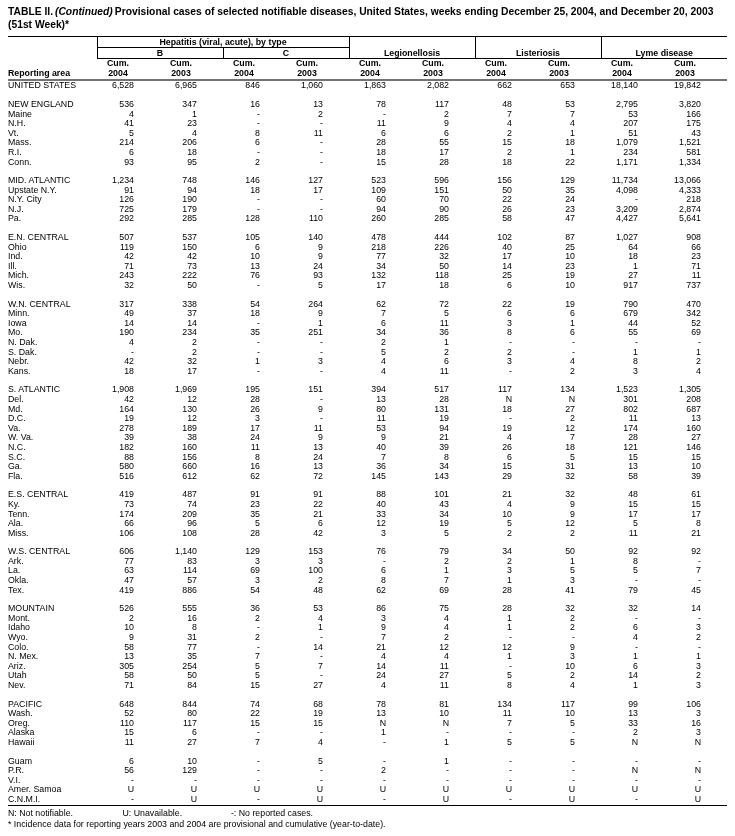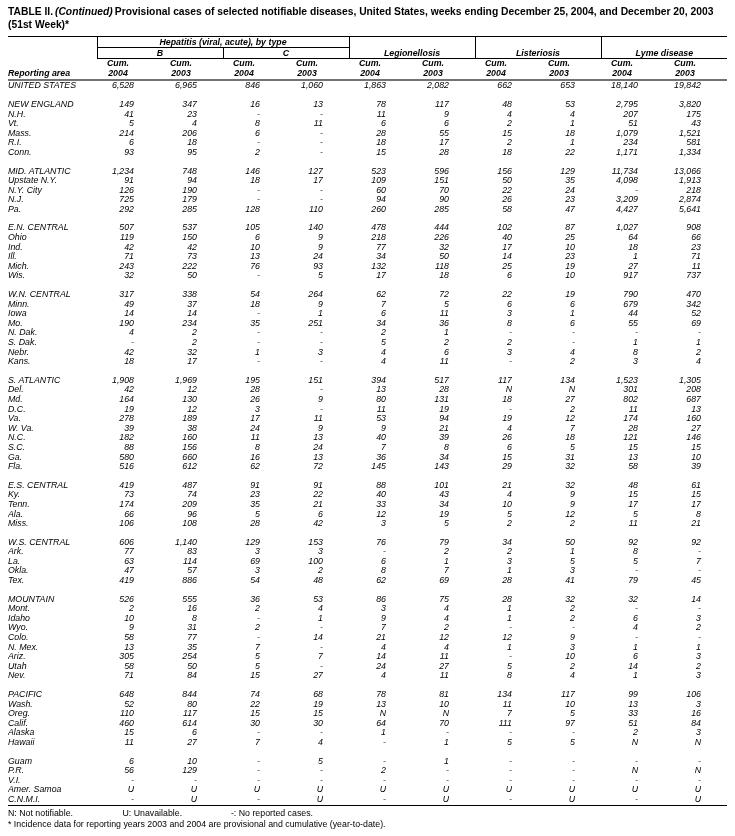--- a/index.html
+++ b/index.html
@@ -8,21 +8,21 @@
     width: 735px; height: 836px; padding: 5px 8px 0 8px;
     font-family: "Liberation Sans", sans-serif; color: #000;
     overflow: hidden; background: #fff;
   }
   .title { font-size: 10.3px; font-weight: bold; line-height: 1.3; margin: 0 0 4px 0; }
   .title .cont { font-style: italic; }
   .title span { margin-right: 2px; }
 
   table.tbl {
     width: 100%; border-collapse: collapse; table-layout: fixed;
-    border-top: 1px solid #000; border-bottom: 1px solid #000; font-style: italic;
+    border-top: 1px solid #000; border-bottom: 1px solid #000;
   }
   .tbl th { font-size: 8.8px; font-weight: bold; padding: 0; }
   .grp { text-align: center; border-bottom: 1px solid #000; padding: 1px 2px; vertical-align: bottom; }
   .vl { border-left: 1px solid #000; }
   .vr { border-right: 1px solid #000; }
   tr.sub th { border-bottom: 2px solid #737373; vertical-align: bottom; padding-bottom: 1px; }
   th.cum { text-align: center; padding-right: 21px; line-height: 9.8px; }
   th.area-h { text-align: left; }
 
   tbody td { font-size: 8.8px; line-height: 9.6px; padding: 0; white-space: nowrap; overflow: hidden; }
@@ -130,30 +130,43 @@
           <td class="num">1,060</td>
           <td class="num">1,863</td>
           <td class="num">2,082</td>
           <td class="num">662</td>
           <td class="num">653</td>
           <td class="num">18,140</td>
           <td class="num">19,842</td>
         </tr>
         <tr class="gap">
           <td class="area">NEW ENGLAND</td>
-          <td class="num">149</td>
+          <td class="num">536</td>
           <td class="num">347</td>
           <td class="num">16</td>
           <td class="num">13</td>
           <td class="num">78</td>
           <td class="num">117</td>
           <td class="num">48</td>
           <td class="num">53</td>
           <td class="num">2,795</td>
           <td class="num">3,820</td>
+        </tr>
+        <tr>
+          <td class="area">Maine</td>
+          <td class="num">4</td>
+          <td class="num">1</td>
+          <td class="num">-</td>
+          <td class="num">2</td>
+          <td class="num">-</td>
+          <td class="num">2</td>
+          <td class="num">7</td>
+          <td class="num">7</td>
+          <td class="num">53</td>
+          <td class="num">166</td>
         </tr>
         <tr>
           <td class="area">N.H.</td>
           <td class="num">41</td>
           <td class="num">23</td>
           <td class="num">-</td>
           <td class="num">-</td>
           <td class="num">11</td>
           <td class="num">9</td>
           <td class="num">4</td>
@@ -230,21 +243,21 @@
           <td class="area">Upstate N.Y.</td>
           <td class="num">91</td>
           <td class="num">94</td>
           <td class="num">18</td>
           <td class="num">17</td>
           <td class="num">109</td>
           <td class="num">151</td>
           <td class="num">50</td>
           <td class="num">35</td>
           <td class="num">4,098</td>
-          <td class="num">1,913</td>
+          <td class="num">4,333</td>
         </tr>
         <tr>
           <td class="area">N.Y. City</td>
           <td class="num">126</td>
           <td class="num">190</td>
           <td class="num">-</td>
           <td class="num">-</td>
           <td class="num">60</td>
           <td class="num">70</td>
           <td class="num">22</td>
@@ -870,33 +883,20 @@
           <td class="num">15</td>
           <td class="num">15</td>
           <td class="num">N</td>
           <td class="num">N</td>
           <td class="num">7</td>
           <td class="num">5</td>
           <td class="num">33</td>
           <td class="num">16</td>
         </tr>
         <tr>
-          <td class="area">Calif.</td>
-          <td class="num">460</td>
-          <td class="num">614</td>
-          <td class="num">30</td>
-          <td class="num">30</td>
-          <td class="num">64</td>
-          <td class="num">70</td>
-          <td class="num">111</td>
-          <td class="num">97</td>
-          <td class="num">51</td>
-          <td class="num">84</td>
-        </tr>
-        <tr>
           <td class="area">Alaska</td>
           <td class="num">15</td>
           <td class="num">6</td>
           <td class="num">-</td>
           <td class="num">-</td>
           <td class="num">1</td>
           <td class="num">-</td>
           <td class="num">-</td>
           <td class="num">-</td>
           <td class="num">2</td>

